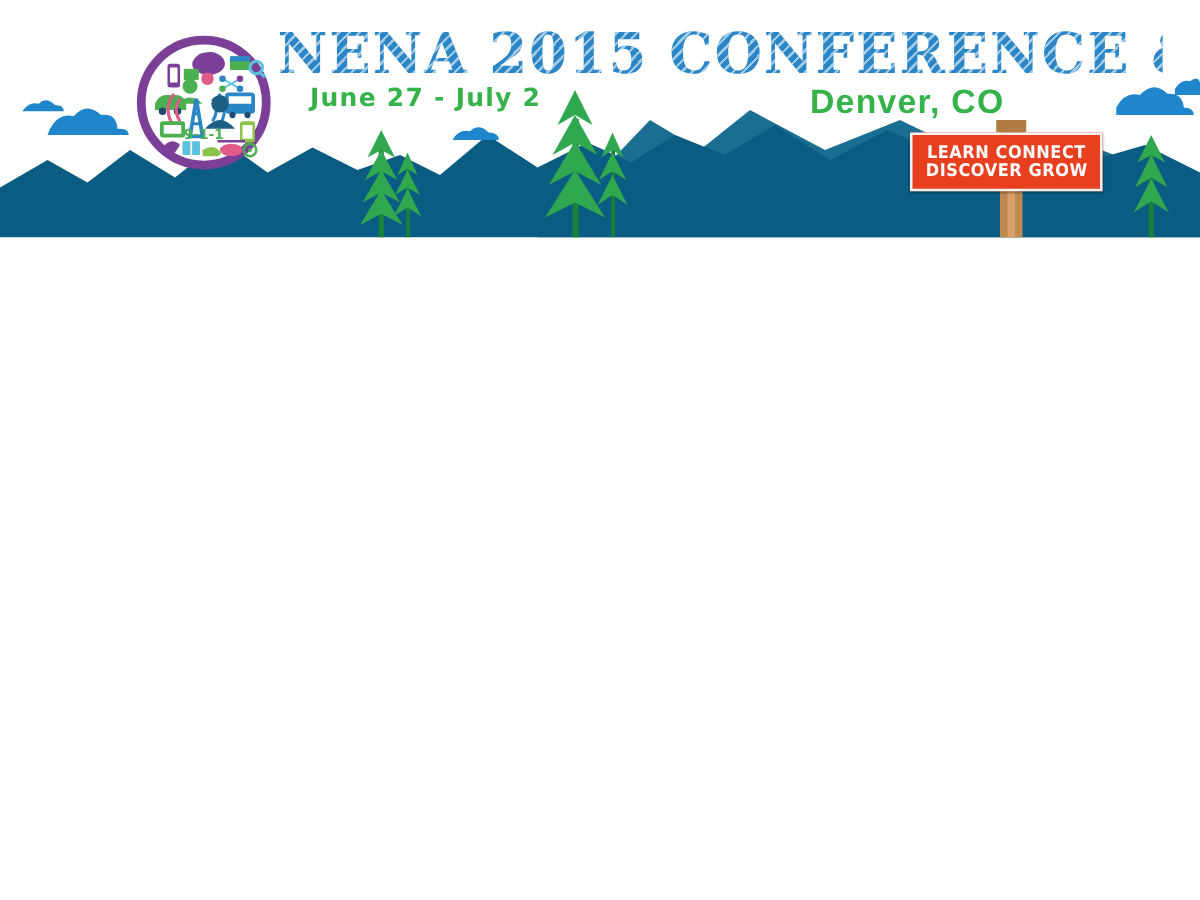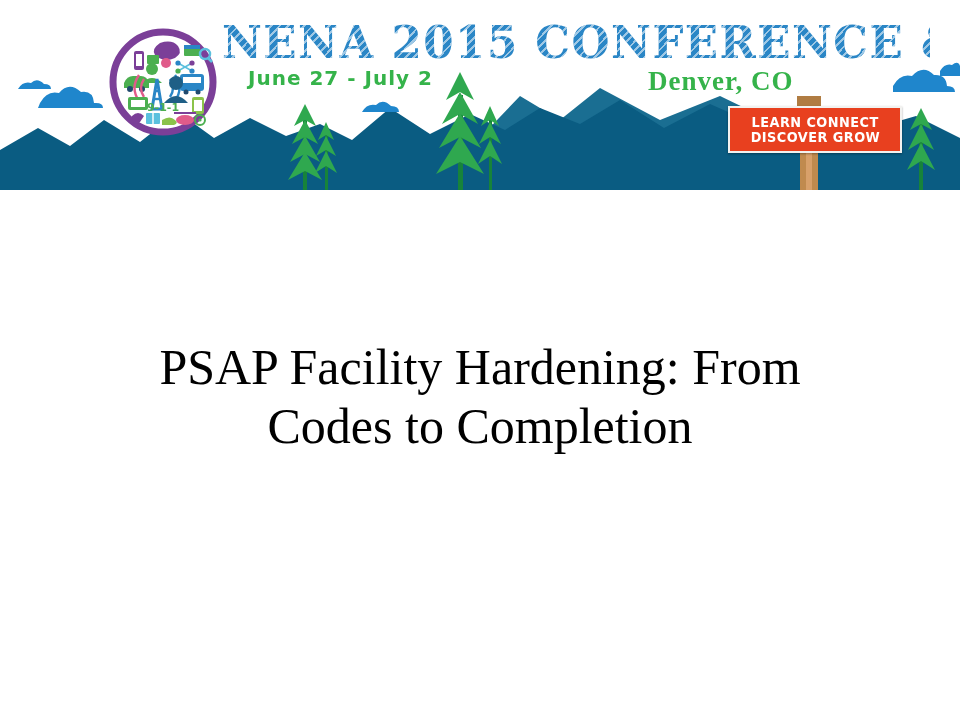--- a/index.html
+++ b/index.html
@@ -77,34 +77,34 @@
     font-size: 20px;
     font-weight: bold;
     letter-spacing: 1px;
     color: #35b34a;
     white-space: nowrap;
   }
   .city-line {
     position: absolute;
     left: 648px;
     top: 66px;
-    font-family: Liberation Serif, serif;
+    font-family: Liberation Sans, sans-serif;
     font-size: 27px;
     font-weight: bold;
     letter-spacing: 1px;
     color: #35b34a;
     white-space: nowrap;
   }
 
   
   .sign {
     position: absolute;
     left: 728px;
     top: 106px;
-    width: 174px;
+    width: 154px;
     height: 47px;
     background: #e8401f;
     border: 2px solid #f2f2f0;
     box-sizing: border-box;
     box-shadow: 0 1px 2px rgba(0,0,0,0.35);
     display: flex;
     flex-direction: column;
     align-items: center;
     justify-content: center;
     line-height: 1.05;
@@ -308,18 +308,14 @@
         <ellipse cx="77" cy="93" rx="9" ry="5" fill="#e05b8a"></ellipse>
         <line x1="66" y1="86" x2="88" y2="86" stroke="#7b3f98" stroke-width="2"></line>
 
         <circle cx="92" cy="93" r="5" fill="none" stroke="#4caf50" stroke-width="2"></circle>
         <circle cx="92" cy="93" r="1.6" fill="#4caf50"></circle>
       </g>
     </svg>
 
   </div>
 
-  <div class="title-block">
-    <div class="title-line">PSAP Facility Hardening: From</div>
-    <div class="title-line">Codes to Completion</div>
-  </div>
 
 </div>
 
 </body></html>

